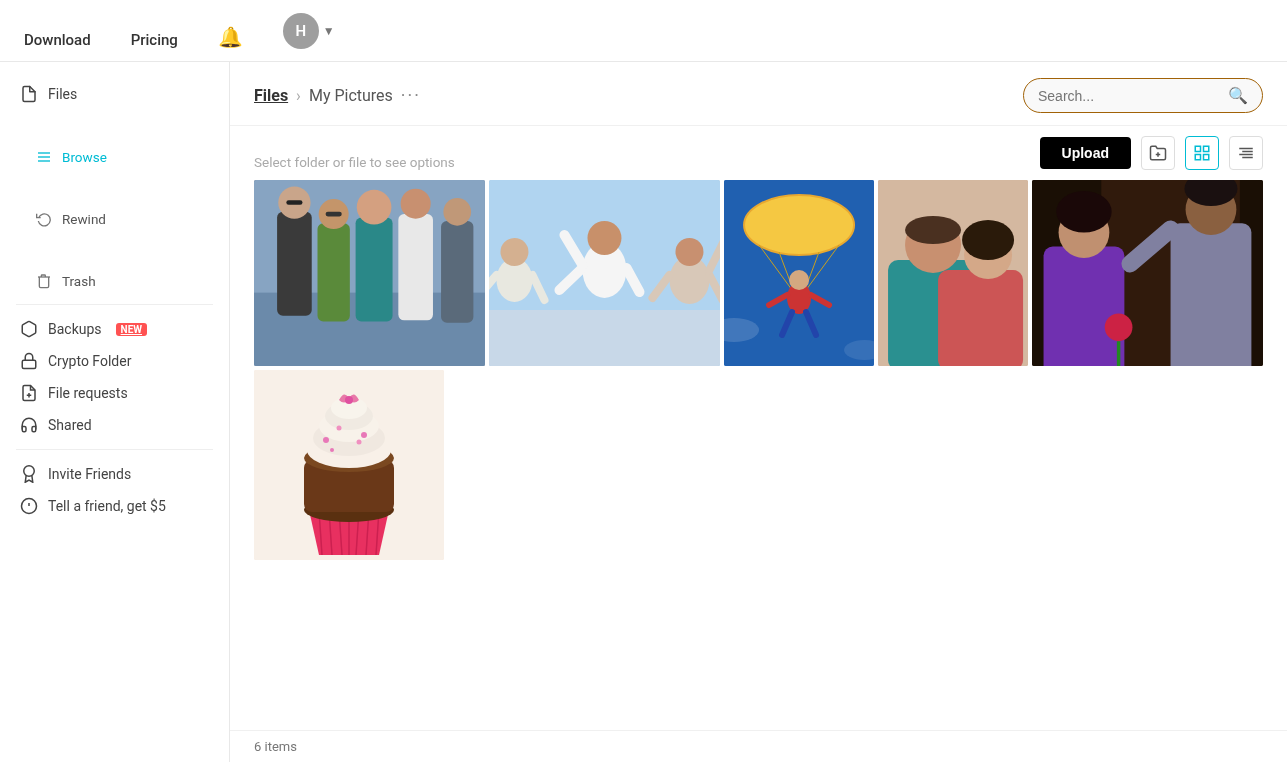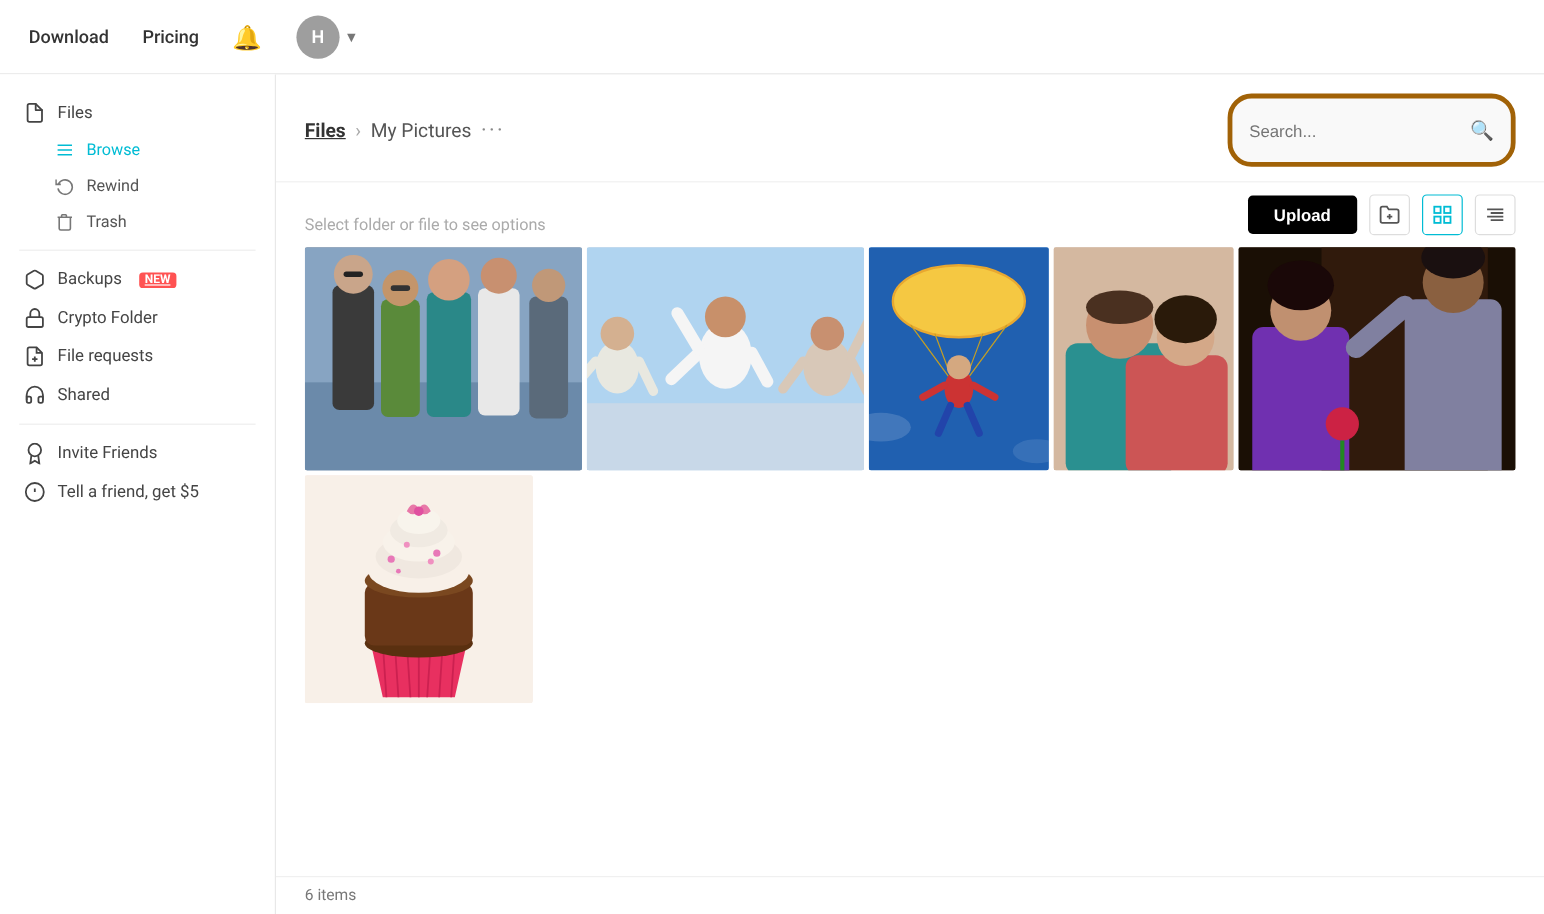--- a/index.html
+++ b/index.html
@@ -8,42 +8,42 @@
     
     .header {
       display: flex; align-items: center; justify-content: space-between;
       padding: 0 24px; height: 62px; border-bottom: 1px solid #e8e8e8;
       background: #fff;
     }
     .logo { display: flex; align-items: center; gap: 8px; cursor: pointer; }
     .logo-icon { width: 44px; height: 44px; background: #00bcd4; border-radius: 50%; display: flex; align-items: center; justify-content: center; }
     .logo-icon svg { width: 26px; height: 26px; fill: #fff; }
     .logo-text { font-size: 22px; font-weight: 600; color: #333; }
-    .header-right { display: flex; align-items: center; gap: 28px; }
+    .header-right { display: flex; align-items: flex-end; gap: 40px; }
     .header-nav-link { font-size: 15px; color: #333; cursor: pointer; text-decoration: none; font-weight: 500; }
     .avatar { width: 36px; height: 36px; background: #9e9e9e; border-radius: 50%; display: flex; align-items: center; justify-content: center; color: #fff; font-weight: 600; font-size: 15px; cursor: pointer; }
     .avatar-wrapper { display: flex; align-items: center; gap: 4px; cursor: pointer; }
     .chevron-down { color: #777; font-size: 12px; }
 
     
     .main-layout { display: flex; height: calc(762px - 62px); }
 
     
     .sidebar {
       width: 230px; border-right: 1px solid #e8e8e8; padding: 16px 0;
       overflow-y: auto; flex-shrink: 0; background: #fff;
     }
     .sidebar-item {
       display: flex; align-items: center; gap: 10px;
       padding: 7px 20px; cursor: pointer; font-size: 14px; color: #444;
       user-select: none;
     }
     .sidebar-item.active { color: #00bcd4; }
     .sidebar-item .icon { width: 18px; height: 18px; flex-shrink: 0; color: inherit; }
-    .sidebar-sub { padding-left: 46px; }
+    .sidebar-sub { padding-left: 36px; margin-top: 32px; }
     .sidebar-sub .icon { width: 16px; height: 16px; color: #777; }
     .sidebar-sub span { color: #555; font-size: 13.5px; }
     .sidebar-divider { height: 1px; background: #eee; margin: 8px 16px; }
     .badge-new {
       background: #ff5252; color: #fff; font-size: 10px; font-weight: 700;
       padding: 1px 5px; border-radius: 3px; margin-left: 4px; text-transform: uppercase; text-decoration: underline;
     }
 
     
     .content { flex: 1; display: flex; flex-direction: column; overflow: hidden; }
@@ -53,22 +53,22 @@
       display: flex; align-items: center; justify-content: space-between;
       padding: 16px 24px 12px; border-bottom: 1px solid #f0f0f0;
     }
     .breadcrumb { display: flex; align-items: center; gap: 8px; }
     .breadcrumb-link { font-size: 16px; font-weight: 700; color: #333; cursor: pointer; text-decoration: underline; }
     .breadcrumb-sep { color: #aaa; font-size: 16px; }
     .breadcrumb-current { font-size: 16px; color: #555; }
     .breadcrumb-more { color: #888; font-size: 18px; cursor: pointer; letter-spacing: 2px; }
     .search-box {
       display: flex; align-items: center;
-      border: 4px solid #a16207; border-radius: 20px;
-      padding: 17px 14px; gap: 8px; width: 240px;
+      border: 1px solid #a16207; border-radius: 20px;
+      padding: 7px 14px; gap: 8px; width: 240px;
       background: #f9f9f9;
     }
     .search-box input {
       border: none; outline: none; background: transparent;
       font-size: 14px; color: #666; width: 100%;
     }
     .search-icon { color: #aaa; font-size: 16px; }
 
     
     .action-bar {

